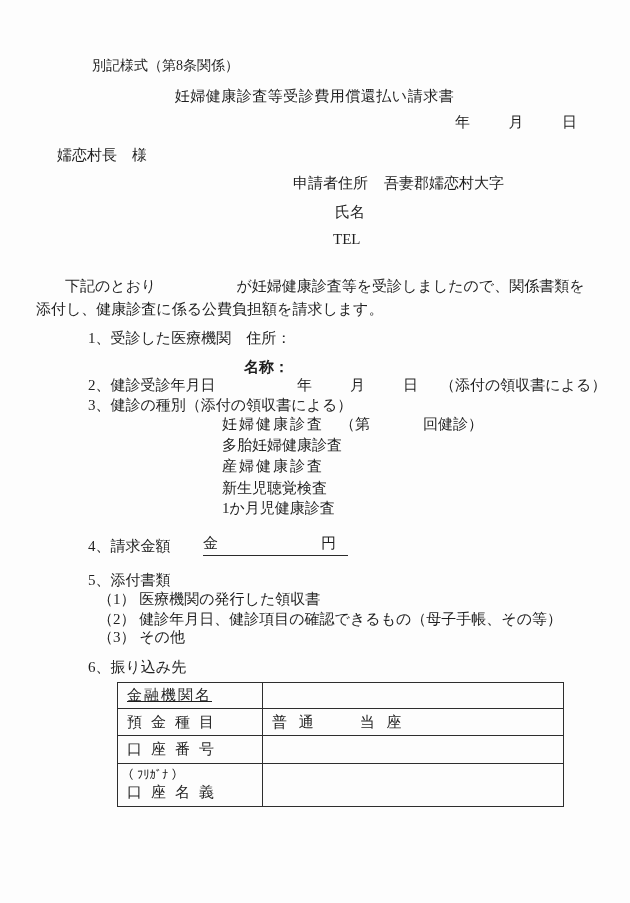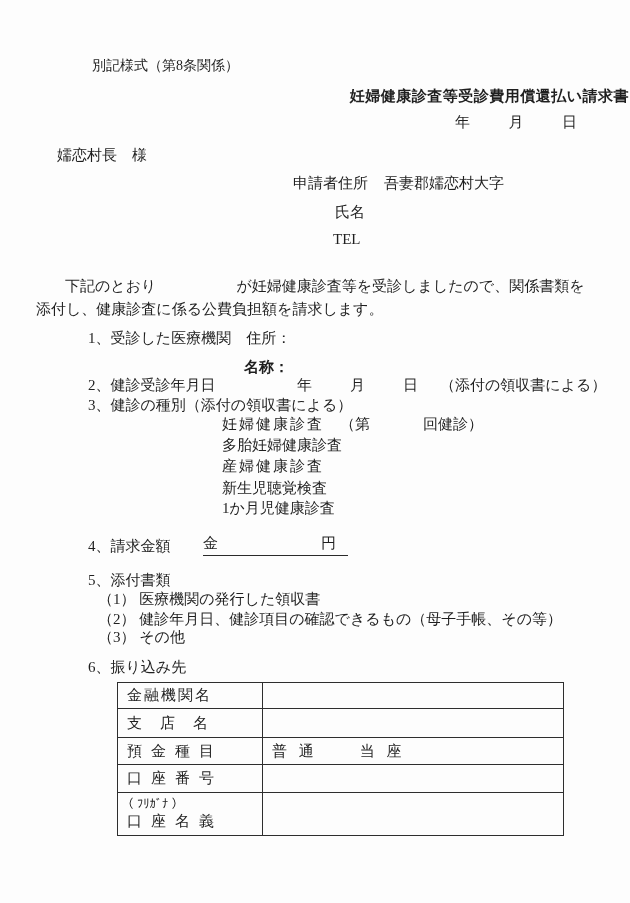--- a/index.html
+++ b/index.html
@@ -5,21 +5,21 @@
   html,body{margin:0;padding:0;}
   body{
     width:630px;height:903px;
     background:#fdfdfd;
     font-family:"Liberation Serif","DejaVu Serif",serif;
     color:#1f1f1f;
     overflow:hidden;
   }
   .page{position:relative;width:630px;height:903px;}
   .abs{position:absolute;font-size:15px;line-height:1.2;white-space:nowrap;}
-  .title{left:0;right:1px;text-align:right;letter-spacing:0.5px;font-weight:bold;}
+  .title{left:0;right:1px;text-align:center;letter-spacing:0.5px;}
   .fs14{font-size:14px;margin-left:47px;}
   .fs13{font-size:12.5px;}
   .row{display:flex;justify-content:space-between;}
   .ls2{letter-spacing:2px;}
   .ls4{letter-spacing:4px;}
   .ls9{letter-spacing:9px;}
   .ls18{letter-spacing:18px;}
   .blank-gap{display:inline-block;width:80px;}
   .fw-gap{display:inline-block;width:16px;}
   .amount{
@@ -35,21 +35,21 @@
     font-size:15px;
   }
   table.bank td{
     border:1px solid #2e2e2e;
     padding:0 0 0 9px;
     vertical-align:middle;
     overflow:hidden;
   }
   td.c1{width:135px;}
   td.c2{width:291px;padding-left:11px;}
-  tr.r1 td{height:25px;}
+  tr.r1 td{height:25px;text-decoration:underline;}
   tr.r2 td{height:28px;}
   tr.r3 td{height:26px;}
   tr.r4 td{height:27px;}
   tr.r5 td{height:42px;}
   .opt-gap{display:inline-block;width:42px;}
   .suffix-open{margin-left:16px;}
   .suffix-close{margin-left:53px;margin-top:8px;}
 </style>
 </head>
 <body>
@@ -114,24 +114,20 @@
   <div class="abs" style="left:98px;top:628px;">（3） その他</div>
 
   <div class="abs" style="left:88px;top:658px;">6、振り込み先</div>
 
   <table class="bank">
     <tbody>
         <tr class="r1">
       <td class="c1"><span class="ls2">金融機関名</span></td>
       <td class="c2"></td>
     </tr>
-    <tr class="r2">
-      <td class="c1"><span class="ls18">支店名</span></td>
-      <td class="c2"></td>
-    </tr>
     <tr class="r3">
       <td class="c1"><span class="ls9">預金種目</span></td>
       <td class="c2">
         <span class="ls4">普 通</span><span class="opt-gap"></span><span class="ls4">当 座</span>
       </td>
     </tr>
     <tr class="r4">
       <td class="c1"><span class="ls9">口座番号</span></td>
       <td class="c2"></td>
     </tr>

